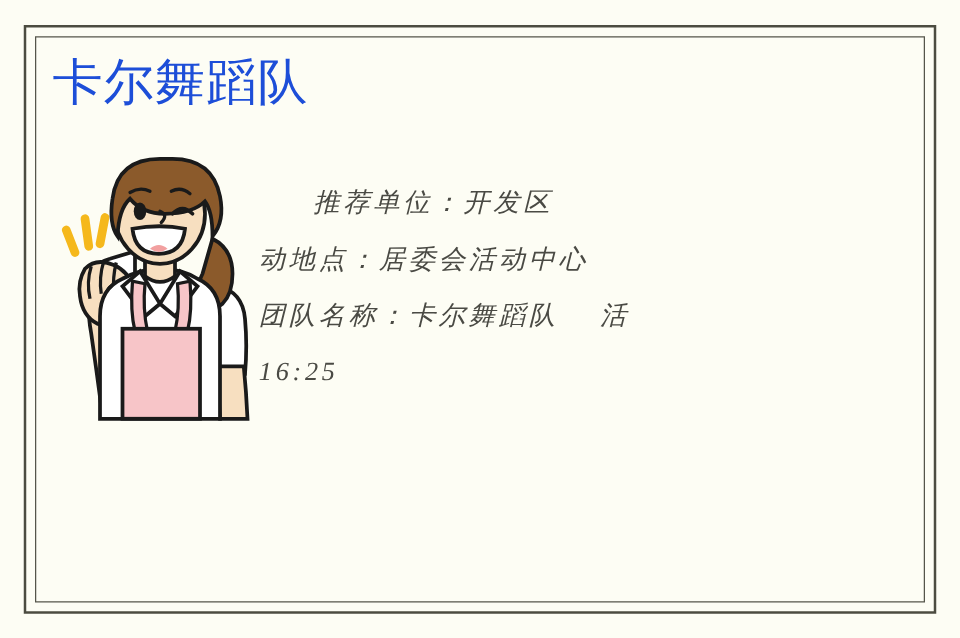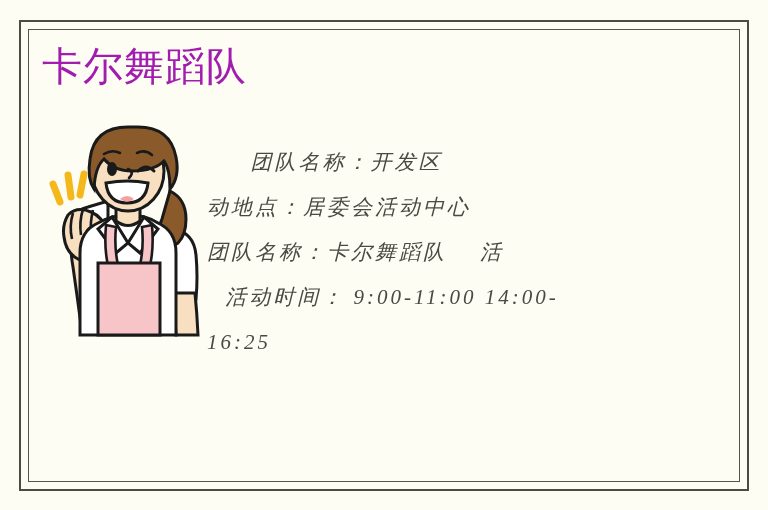--- a/index.html
+++ b/index.html
@@ -36,21 +36,21 @@
   }
 
   
   #page-title {
     position: absolute;
     left: 42px;
     top: 44px;
     font-size: 40px;
     line-height: 1.1;
     letter-spacing: 1px;
-    color: #a21caf;
+    color: #1d4ed8;
     font-family: "Liberation Sans", "DejaVu Sans", sans-serif;
     white-space: nowrap;
   }
 
   
   #illustration {
     position: absolute;
     left: 42px;
     top: 117px;
     width: 168px;
@@ -137,18 +137,17 @@
     <path d="M96 54 q8 -8 16 0" fill="none" stroke="#1a1a1a" stroke-width="3" stroke-linecap="round"></path>
 
     <path d="M86 52 q7 3 1 9" fill="none" stroke="#1a1a1a" stroke-width="2.6" stroke-linecap="round"></path>
 
     <path d="M64 66 q22 -4 42 0 q-2 20 -21 20 q-19 0 -21 -20 z" fill="#ffffff" stroke="#1a1a1a" stroke-width="3"></path>
     <path d="M78 82 q7 -6 14 0 q-7 5 -14 0 z" fill="#f2a0a0"></path>
   </svg>
 </div>
 
 <div id="info-block">
-  <div class="info-line indent-1">  团队名称：开发区</div>
+  <div class="info-line indent-1">  推荐单位：开发区</div>
   <div class="info-line">动地点：居委会活动中心</div>
   <div class="info-line">团队名称：卡尔舞蹈队    活</div>
-  <div class="info-line indent-2"> 活动时间： 9:00-11:00 14:00-</div>
   <div class="info-line">16:25</div>
 </div>
 
 </body></html>

